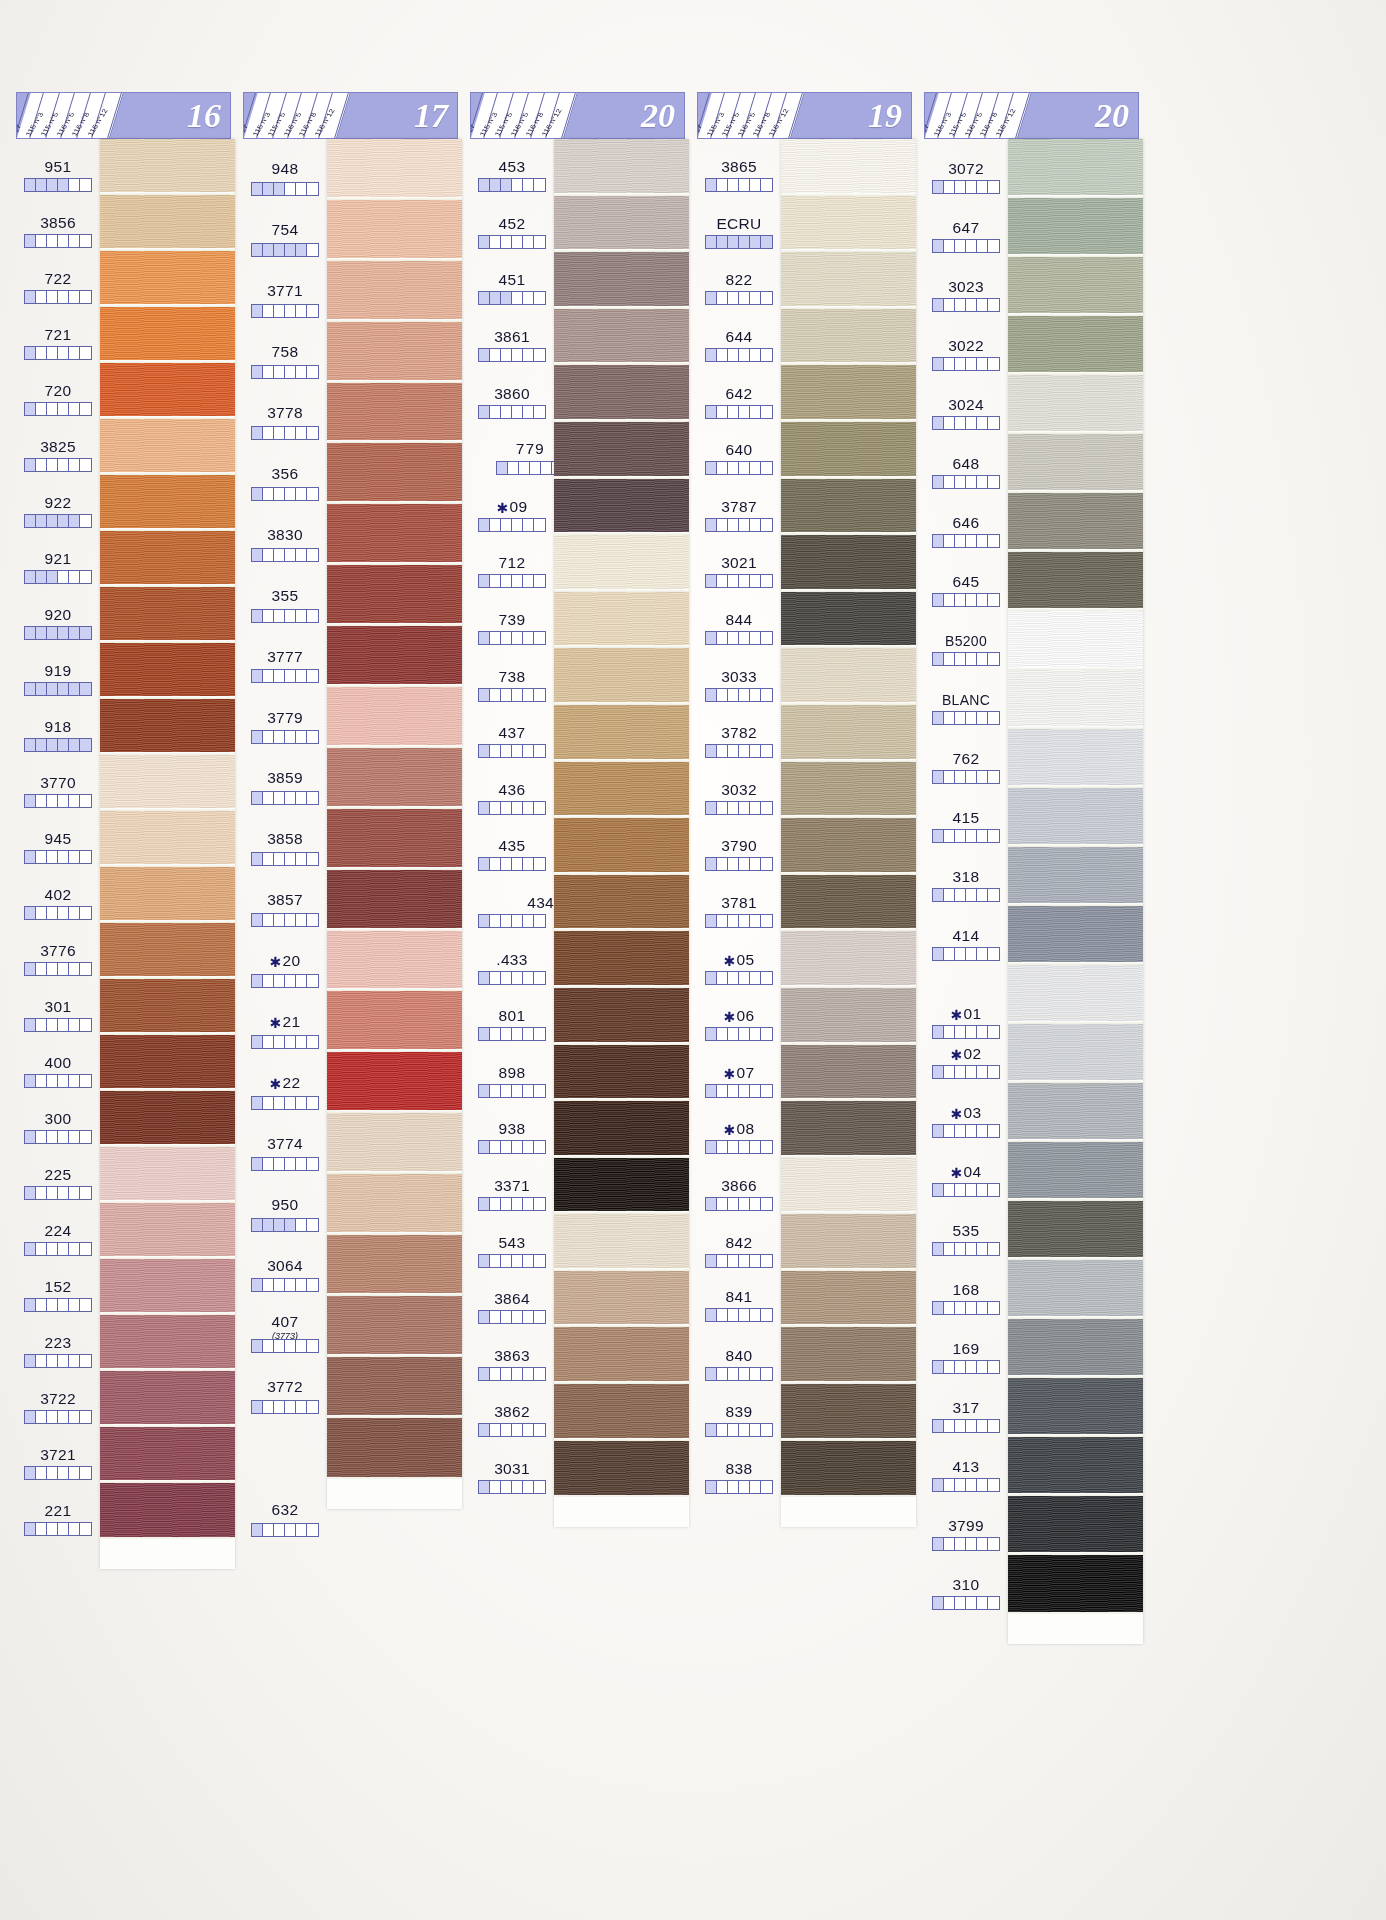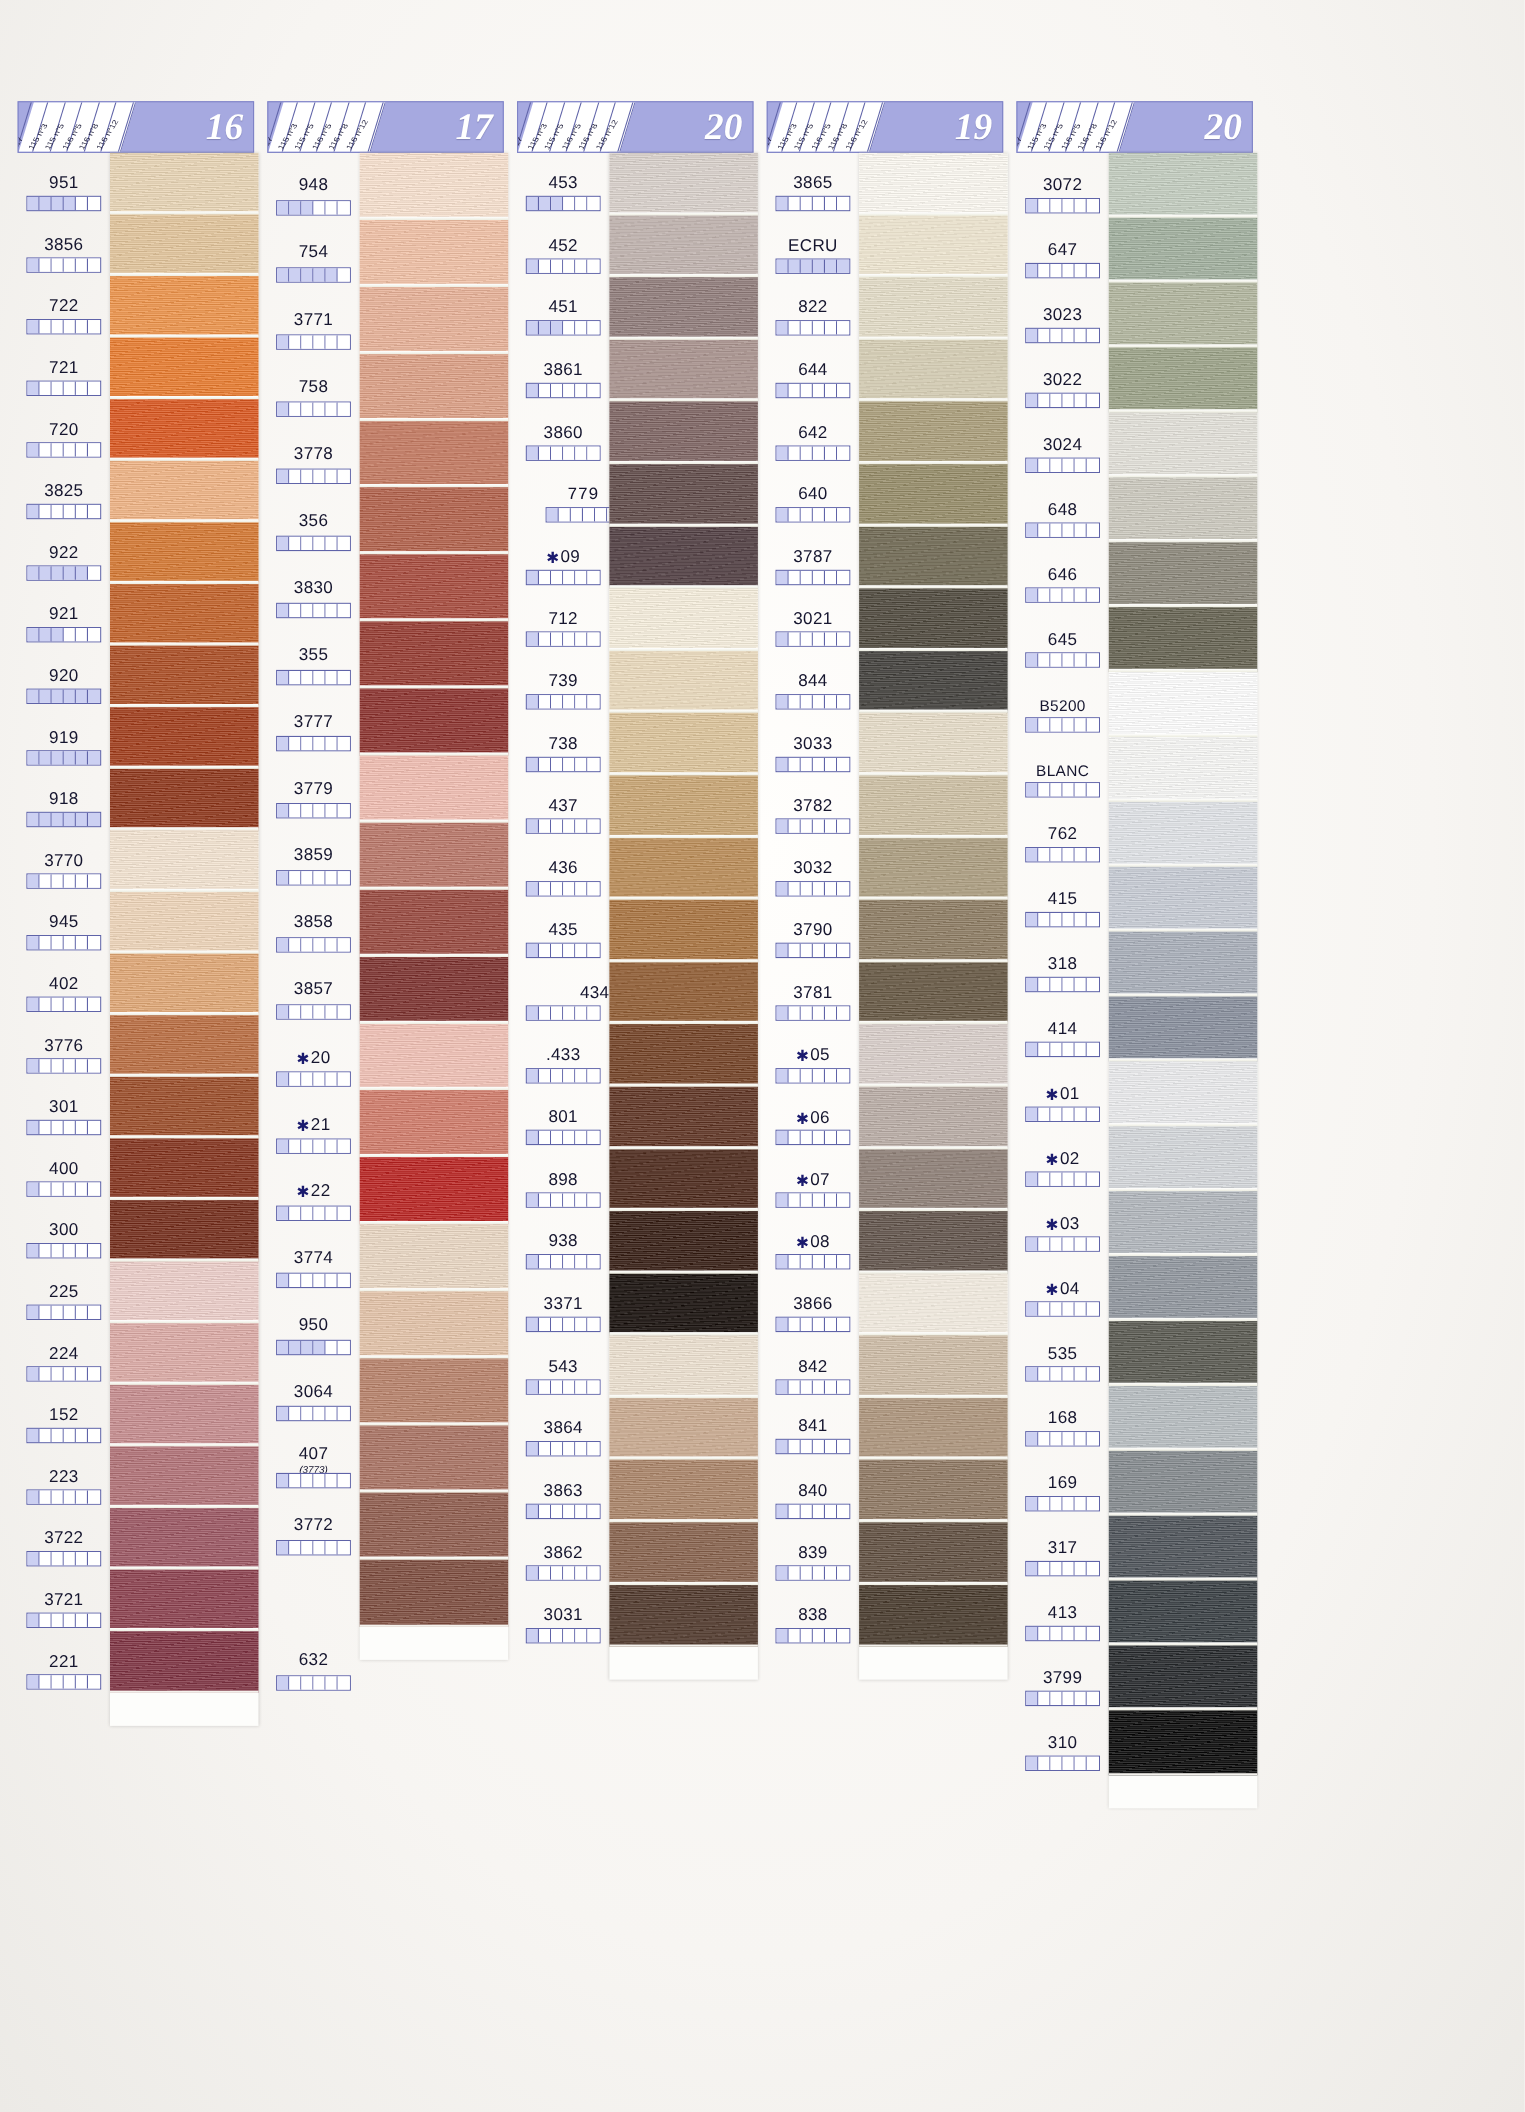--- a/index.html
+++ b/index.html
@@ -1605,21 +1605,21 @@
             <div class="lnum">414</div>
             <div class="boxes" style="bottom: 3.54px;">
               <div class="bx on"></div>
               <div class="bx"></div>
               <div class="bx"></div>
               <div class="bx"></div>
               <div class="bx"></div>
               <div class="bx"></div>
             </div>
           </div>
-          <div class="lcell" style="position: absolute; left: 0px; width: 84px; top: 826px; height: 59px; align-items: center;">
+          <div class="lcell" style="position: absolute; left: 0px; width: 84px; top: 845px; height: 59px; align-items: center;">
             <div class="lnum"><span class="star">✱</span>01</div>
             <div class="boxes" style="bottom: 3.54px;">
               <div class="bx on"></div>
               <div class="bx"></div>
               <div class="bx"></div>
               <div class="bx"></div>
               <div class="bx"></div>
               <div class="bx"></div>
             </div>
           </div>

